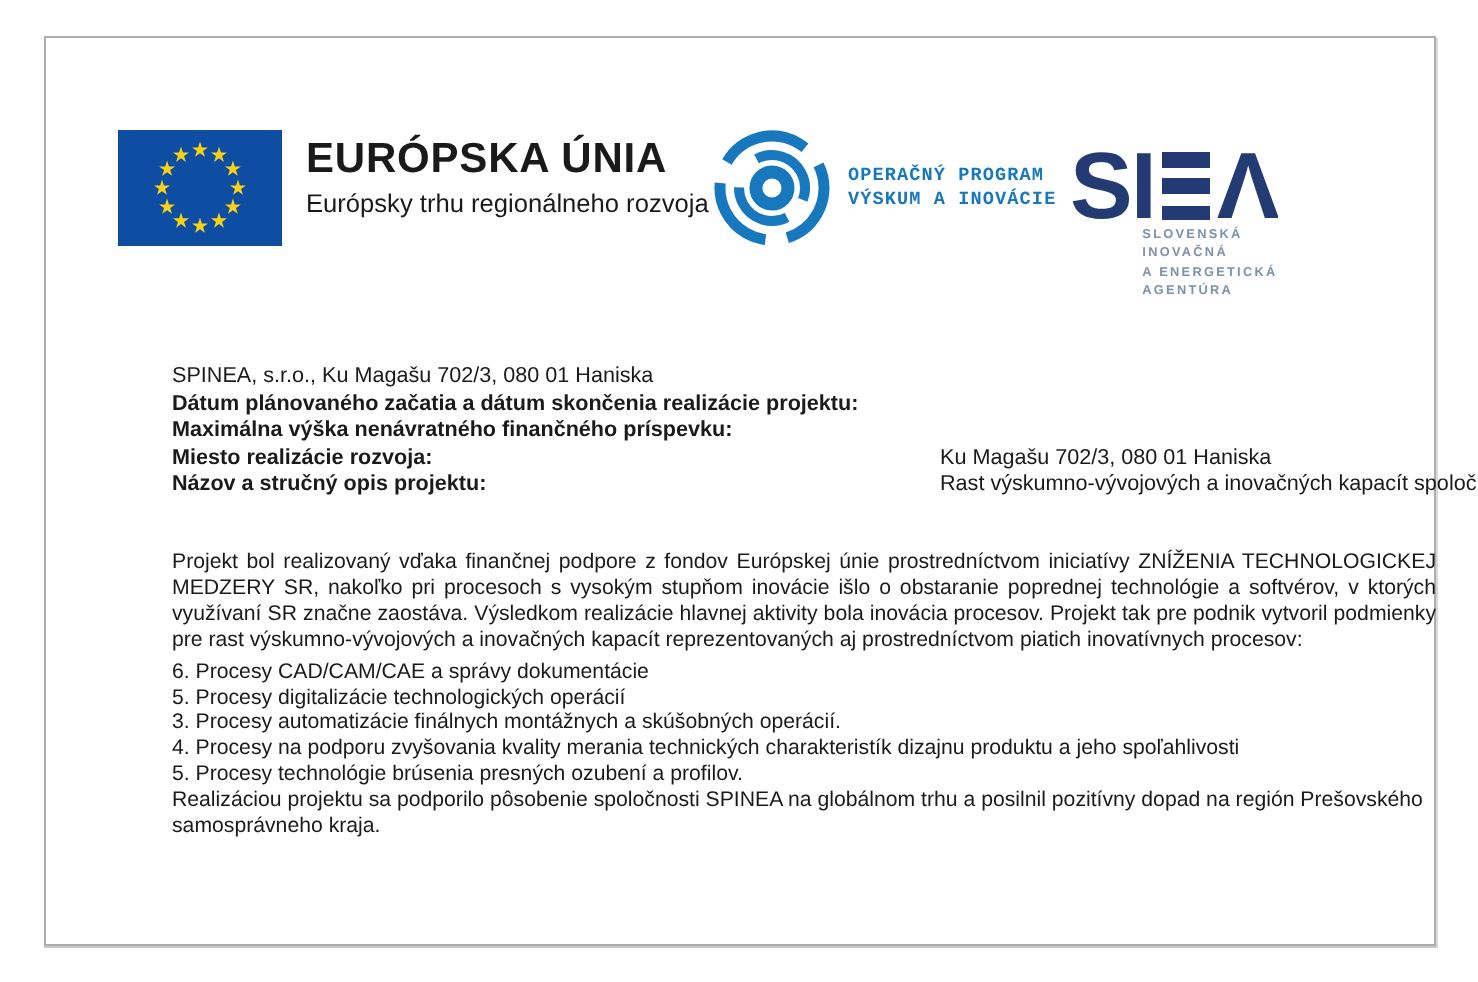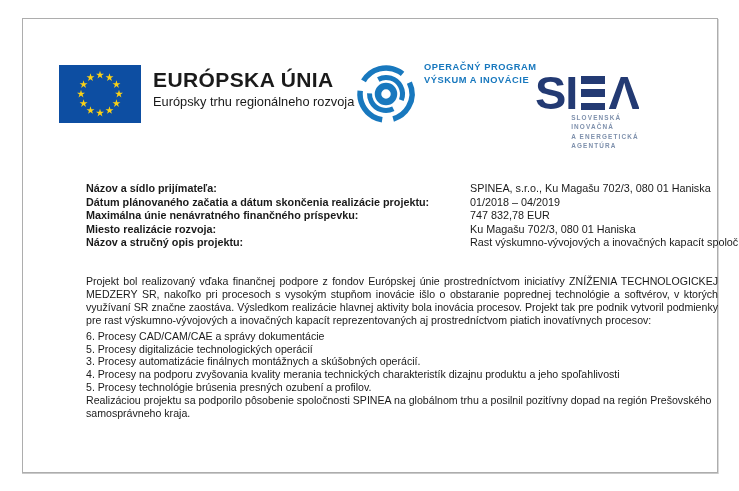--- a/index.html
+++ b/index.html
@@ -11,21 +11,21 @@
     position:absolute;left:22px;top:18px;width:694px;height:453px;
     background:#ffffff;border:1px solid #adadad;
     box-shadow:0 1px 0 #c9c9c9, 1px 1px 0 #d9d9d9;
   }
   
   .eu-block{position:absolute;left:36px;top:46px;display:flex;}
   .eu-flag{display:block;}
   .eu-text{position:absolute;left:94px;top:3px;white-space:nowrap;}
   .eu-title{font-size:21px;font-weight:bold;letter-spacing:0.4px;line-height:24px;}
   .eu-subtitle{font-size:12.8px;line-height:16px;margin-top:2px;}
-  .op-block{position:absolute;left:330px;top:42px;display:flex;align-items:flex-start;}
+  .op-block{position:absolute;left:330px;top:42px;display:flex;align-items:center;font-family:Liberation Mono, monospace;}
   .op-icon{display:block;}
   .op-text{
     margin-left:5px;color:#1878BE;font-size:9.3px;font-weight:bold;
     letter-spacing:0.55px;line-height:12.5px;white-space:nowrap;
   }
   .siea-block{position:absolute;left:512px;top:56px;display:flex;align-items:flex-end;flex-direction:column;}
   .siea-word{
     display:flex;align-items:flex-start;height:36px;color:#233A73;
     font-weight:bold;font-size:47px;line-height:35px;letter-spacing:-1px;
   }
@@ -108,30 +108,27 @@
     <div class="siea-tagline">
       <div>SLOVENSKÁ</div>
       <div>INOVAČNÁ</div>
       <div>A ENERGETICKÁ</div>
       <div>AGENTÚRA</div>
     </div>
   </div>
 
   <div class="details">
     <div class="detail-row">
-      <div class="detail-label">Názov a sídlo prijímateľa:</div>
       <div class="detail-value">SPINEA, s.r.o., Ku Magašu 702/3, 080 01 Haniska</div>
     </div>
     <div class="detail-row">
       <div class="detail-label">Dátum plánovaného začatia a dátum skončenia realizácie projektu:</div>
-      <div class="detail-value">01/2018 – 04/2019</div>
     </div>
     <div class="detail-row">
-      <div class="detail-label">Maximálna únie nenávratného finančného príspevku:</div>
-      <div class="detail-value">747 832,78 EUR</div>
+      <div class="detail-label">Maximálna výška nenávratného finančného príspevku:</div>
     </div>
     <div class="detail-row">
       <div class="detail-label">Miesto realizácie rozvoja:</div>
       <div class="detail-value">Ku Magašu 702/3, 080 01 Haniska</div>
     </div>
     <div class="detail-row">
       <div class="detail-label">Názov a stručný opis projektu:</div>
       <div class="detail-value">Rast výskumno-vývojových a inovačných kapacít spoločnosti</div>
     </div>
   </div>

